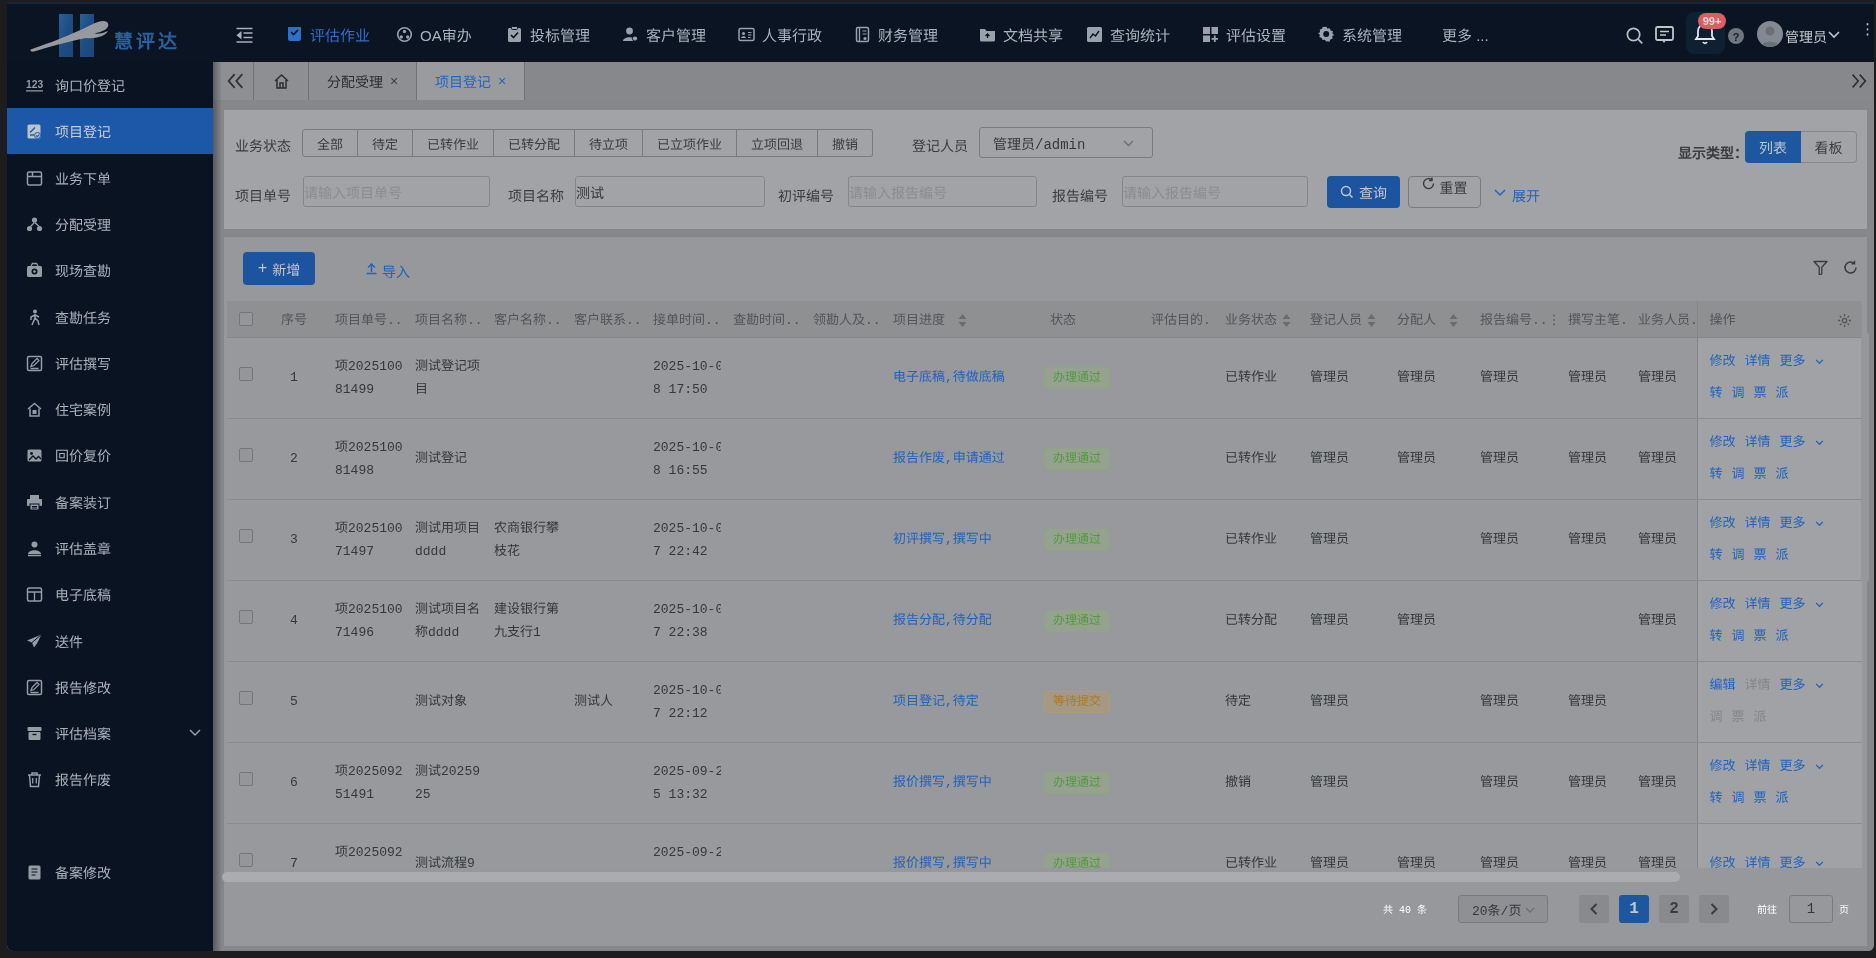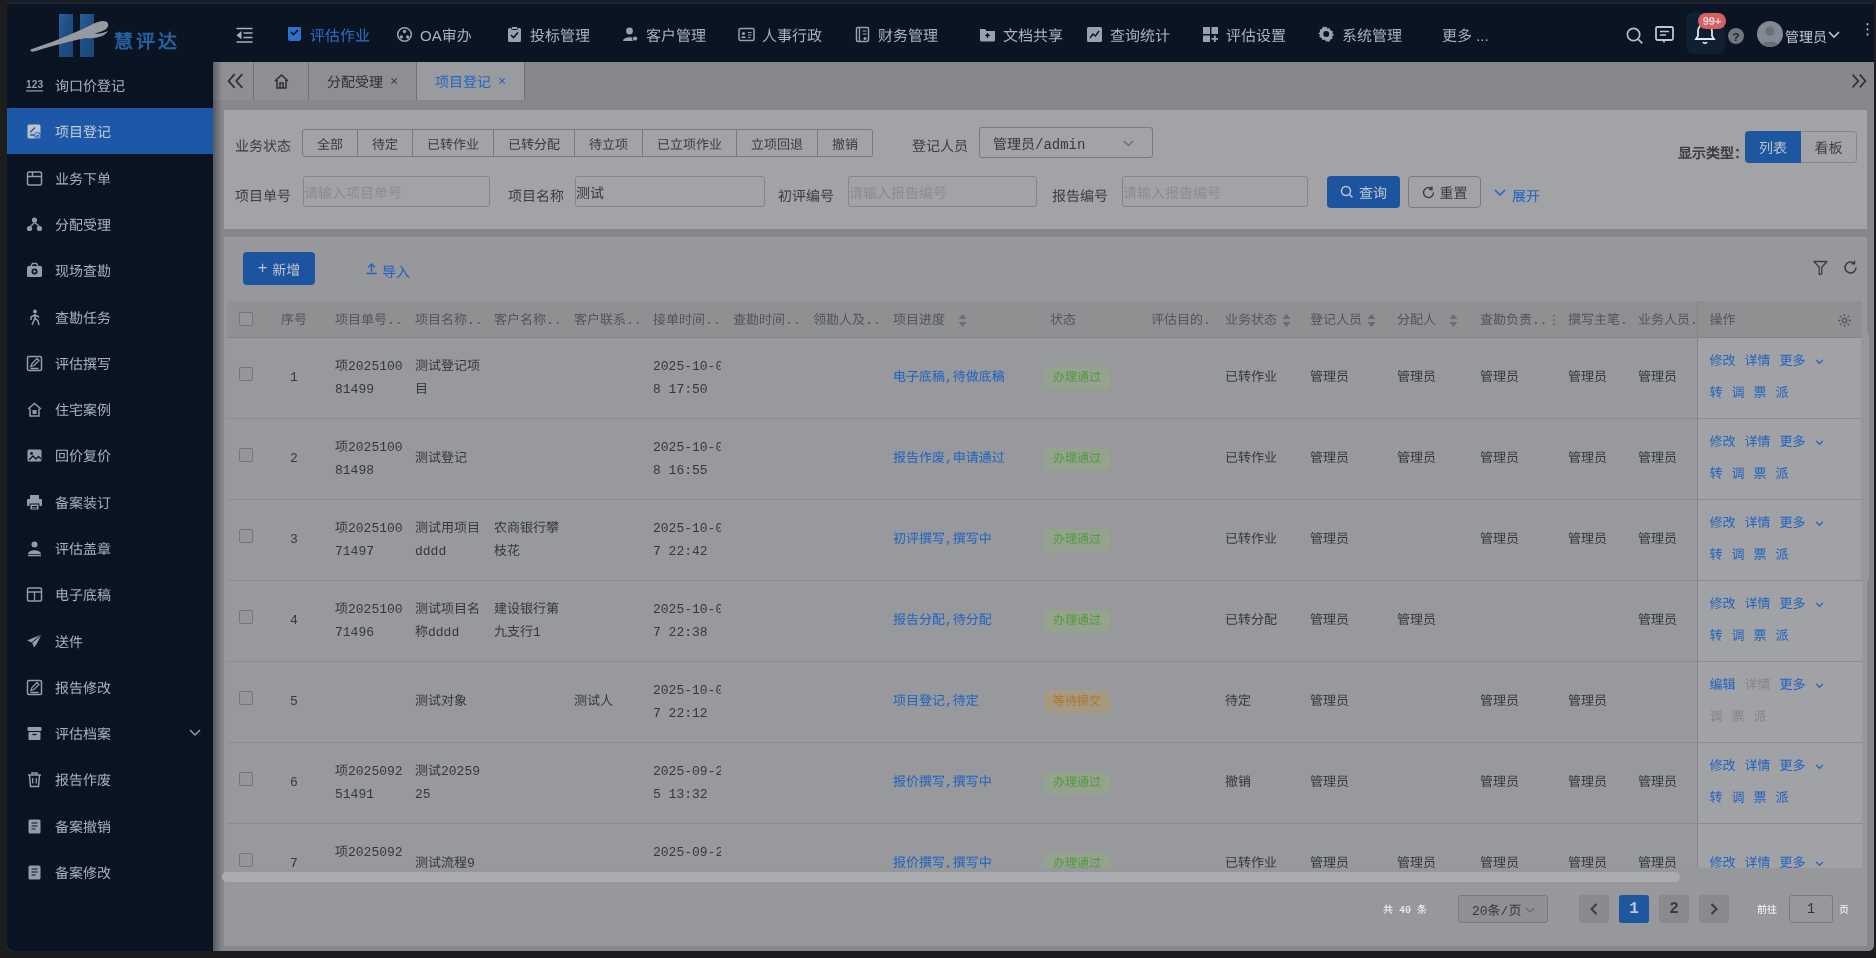--- a/index.html
+++ b/index.html
@@ -41,21 +41,21 @@
 .fbtn:first-child{border-left:1px solid #797a7e;border-radius:3px 0 0 3px;}
 .fbtn:last-child{border-radius:0 3px 3px 0;}
 .fsel{position:absolute;border:1px solid #797a7e;border-radius:3px;font-size:14px;color:#36383c;display:flex;align-items:center;padding-left:13px;}
 .finput{position:absolute;height:31px;border:1px solid #85868a;border-radius:3px;font-size:14px;color:#8b8c90;display:flex;align-items:center;padding-left:0;}
 .finput.val{color:#36383c;}
 .toggle{position:absolute;left:1521px;top:21px;display:flex;height:32px;}
 .tgl{width:56px;display:flex;align-items:center;justify-content:center;font-size:14px;}
 .tgl.on{background:#1c579f;color:#bfc4cc;border-radius:4px 0 0 4px;}
 .tgl.off{border:1px solid #86878b;border-left:none;color:#393b3f;border-radius:0 4px 4px 0;}
 .btn-blue{position:absolute;background:#1c549f;border-radius:4px;color:#c0c6ce;font-size:14px;display:flex;align-items:center;justify-content:center;}
-.btn-plain{position:absolute;border:1px solid #797a7e;border-radius:4px;color:#393b3f;font-size:14px;display:flex;align-items:center;justify-content:center;}
+.btn-plain{position:absolute;border:1px solid #797a7e;border-radius:4px;color:#393b3f;font-size:14px;display:flex;align-items:flex-start;justify-content:center;}
 .blue{color:#2163c0;}
 
 .card{position:absolute;left:11px;top:137px;width:1643px;height:709px;background:#97989b;}
 .tblwrap{position:absolute;left:14px;top:201px;width:1635px;height:567px;overflow:hidden;}
 table{border-collapse:collapse;table-layout:fixed;width:1635px;font-size:13px;}
 th{background:#8e9092;height:36px;border-bottom:1px solid #84868a;font-weight:normal;color:#53555a;text-align:left;padding:0 0 0 12px;white-space:nowrap;overflow:hidden;}
 td{background:#97999c;height:81px;border-bottom:1px solid #8a8c8f;color:#36383c;padding:0 0 0 12px;white-space:nowrap;overflow:hidden;vertical-align:middle;line-height:23px;}
 th.opc{background:#8e9092;border-left:1px solid #84868a;}
 td.opc{background:#a0a2a5;border-left:1px solid #84868a;}
 td.ctr,th.ctr{text-align:center;padding:0;}
@@ -305,26 +305,20 @@
           </svg>
         </span>评估档案<svg class="schev" width="12" height="8" viewBox="0 0 12 8">
           <path d="M1 1l5 5 5-5" stroke="#949ca6" stroke-width="1.5" fill="none"></path>
         </svg></div>
     <div class="sitem" style="top:694px;"><span class="sico">
           <svg width="17" height="17" viewBox="0 0 17 17">
             <path d="M2 4h13M6 4V2h5v2M3.5 4l1 11.5h8L13.5 4" fill="none" stroke="#949ca6" stroke-width="1.5"></path>
             <path d="M6.7 7v5.5M10.3 7v5.5" stroke="#949ca6" stroke-width="1.3"></path>
           </svg>
         </span>报告作废</div>
-    <div class="sitem" style="top:741px;"><span class="sico">
-          <svg width="17" height="17" viewBox="0 0 17 17">
-            <rect x="2.5" y="1.5" width="12" height="14" rx="1.5" fill="#949ca6"></rect>
-            <path d="M5.5 5h6M5.5 8h6M5.5 11h4" stroke="#0a1322" stroke-width="1.2"></path>
-          </svg>
-        </span>备案撤销</div>
     <div class="sitem" style="top:787px;"><span class="sico">
           <svg width="17" height="17" viewBox="0 0 17 17">
             <rect x="2.5" y="1.5" width="12" height="14" rx="1.5" fill="#949ca6"></rect>
             <path d="M5.5 5h6M5.5 8h6M5.5 11h4" stroke="#0a1322" stroke-width="1.2"></path>
           </svg>
         </span>备案修改</div>
   </div>
 
   <div class="main">
     <div style="position:absolute;left:0;top:0;width:9px;height:889px;background:linear-gradient(to right,rgba(18,22,30,0.40),rgba(18,22,30,0));z-index:50;"></div>
@@ -460,21 +454,21 @@
                     <path d="M4.5 13L0.5 8h8z" fill="#6b6c70"></path>
                   </svg></th>
                 <th>登记人员<svg width="9" height="13" viewBox="0 0 9 13" style="vertical-align:middle;margin-left:5px">
                     <path d="M4.5 0L8.5 5H0.5z" fill="#6b6c70"></path>
                     <path d="M4.5 13L0.5 8h8z" fill="#6b6c70"></path>
                   </svg></th>
                 <th>分配人 <svg width="9" height="13" viewBox="0 0 9 13" style="vertical-align:middle;margin-left:5px">
                     <path d="M4.5 0L8.5 5H0.5z" fill="#6b6c70"></path>
                     <path d="M4.5 13L0.5 8h8z" fill="#6b6c70"></path>
                   </svg></th>
-                <th>查勘负责..⋮</th>
+                <th>报告编号..⋮</th>
                 <th>撰写主笔..⋮</th>
                 <th>业务人员..</th>
                 <th class="opc" style="position:relative;">操作<svg style="position:absolute;right:10px;top:12px" width="15" height="15" viewBox="0 0 15 15">
                     <circle cx="7.5" cy="7.5" r="2.2" stroke="#54565a" stroke-width="1.3" fill="none"></circle>
                     <path d="M7.5 1v2.2M7.5 11.8V14M1 7.5h2.2M11.8 7.5H14M2.9 2.9l1.6 1.6M10.5 10.5l1.6 1.6M2.9 12.1l1.6-1.6M10.5 4.5l1.6-1.6" stroke="#54565a" stroke-width="1.3"></path>
                   </svg></th>
               </tr>
               <tr>
                 <td class="ctr"><span class="chk"></span></td>
                 <td class="ctr">1</td>

